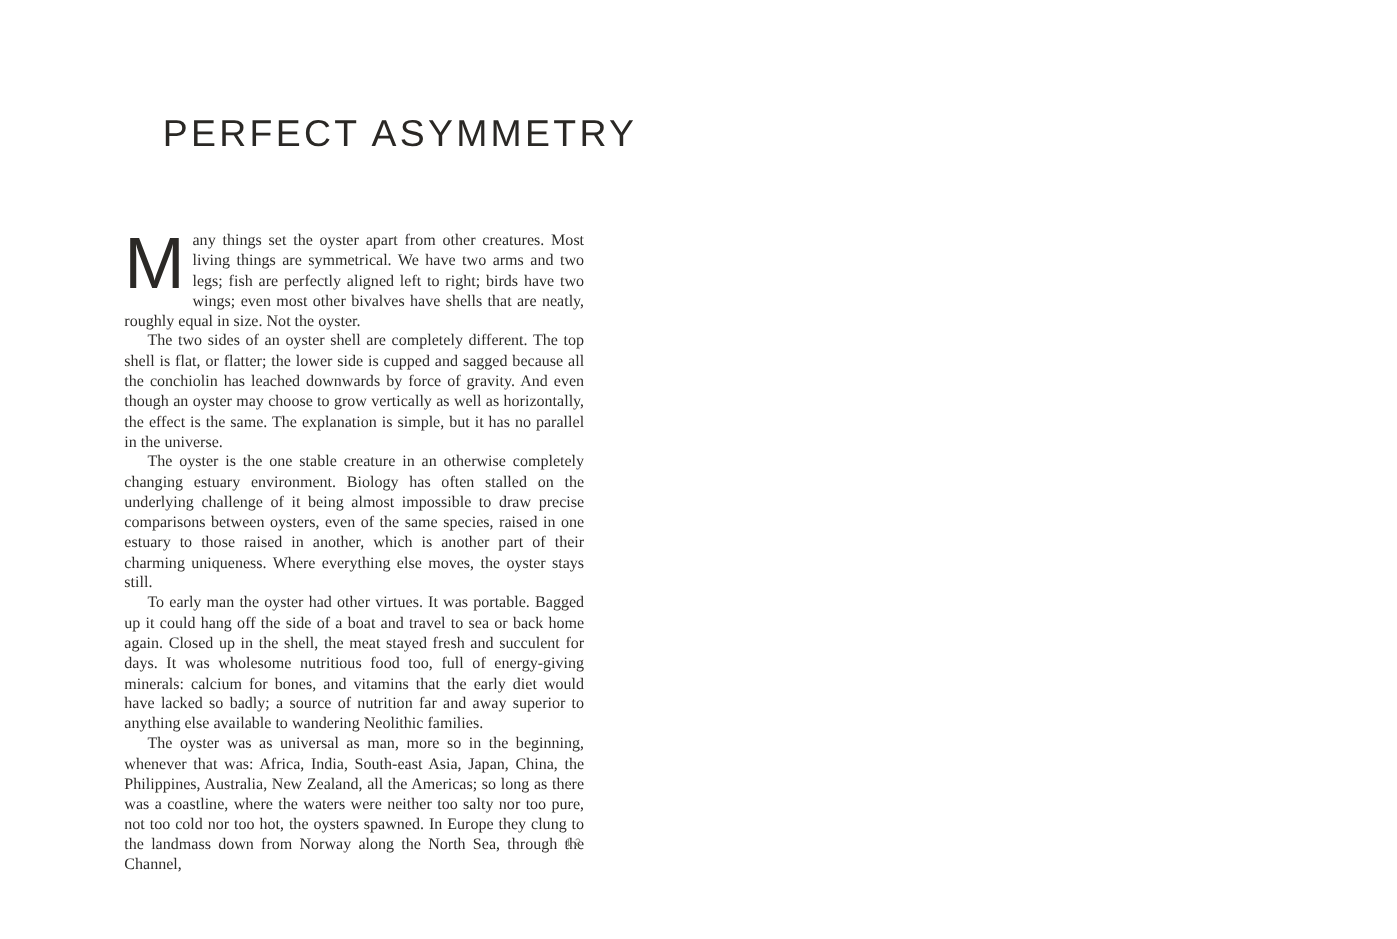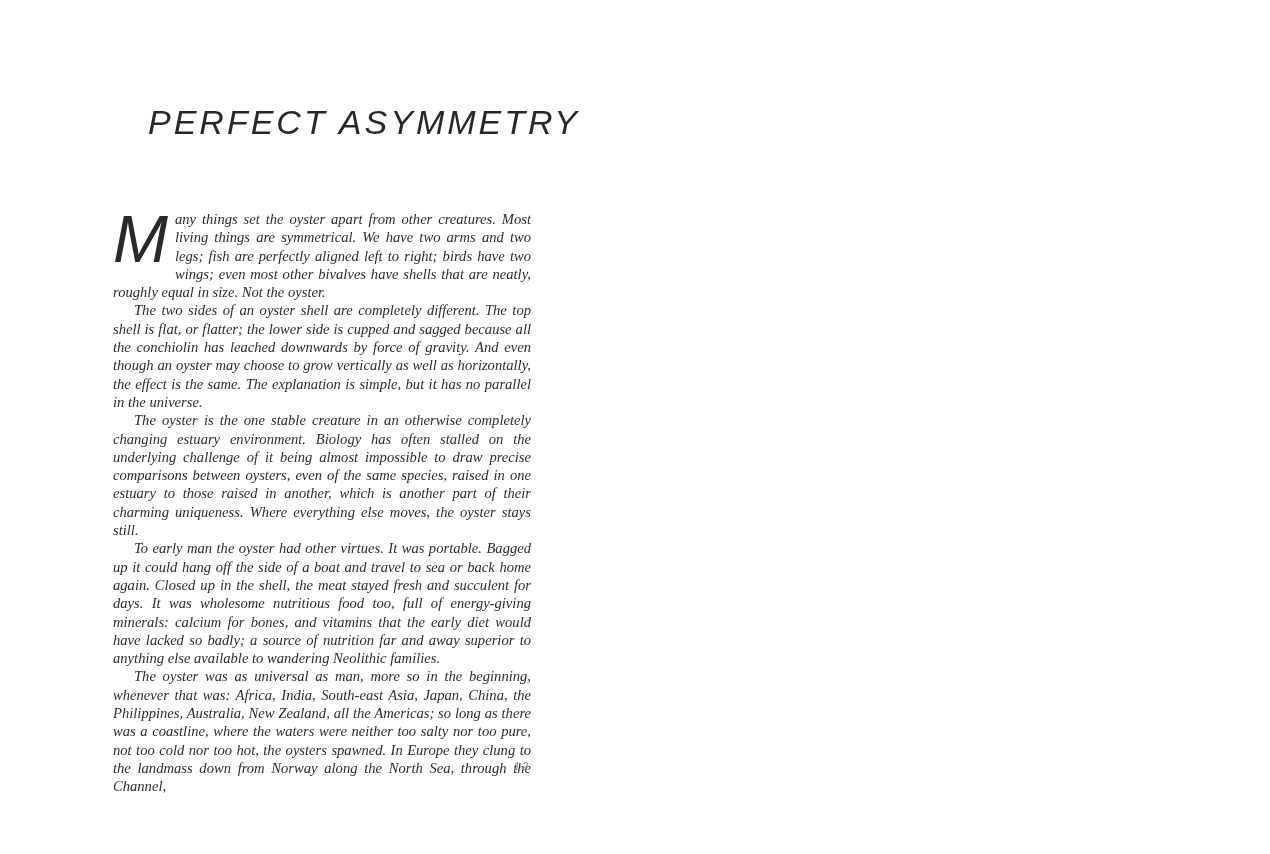--- a/index.html
+++ b/index.html
@@ -1,21 +1,21 @@
 <!DOCTYPE html>
 <html><head>
 <meta charset="utf-8">
 <style>
   html,body{margin:0;padding:0;}
   body{
     width:1270px;height:854px;background:#ffffff;position:relative;overflow:hidden;
     font-family:"Liberation Serif", serif;color:#2e2c2a;
   }
   .page{position:absolute;top:0;height:854px;}
-  .page.left{left:0;width:635px;font-style:italic;}
+  .page.left{left:0;width:635px;}
   .page.right{left:635px;width:635px;}
 
   .title{
     position:absolute;left:148px;top:103px;margin:0;
     font-family:"Liberation Sans", sans-serif;font-weight:400;
     font-size:34px;letter-spacing:3px;color:#2a2825;white-space:nowrap;
   }
 
   .body-text{
     position:absolute;text-align:justify;

